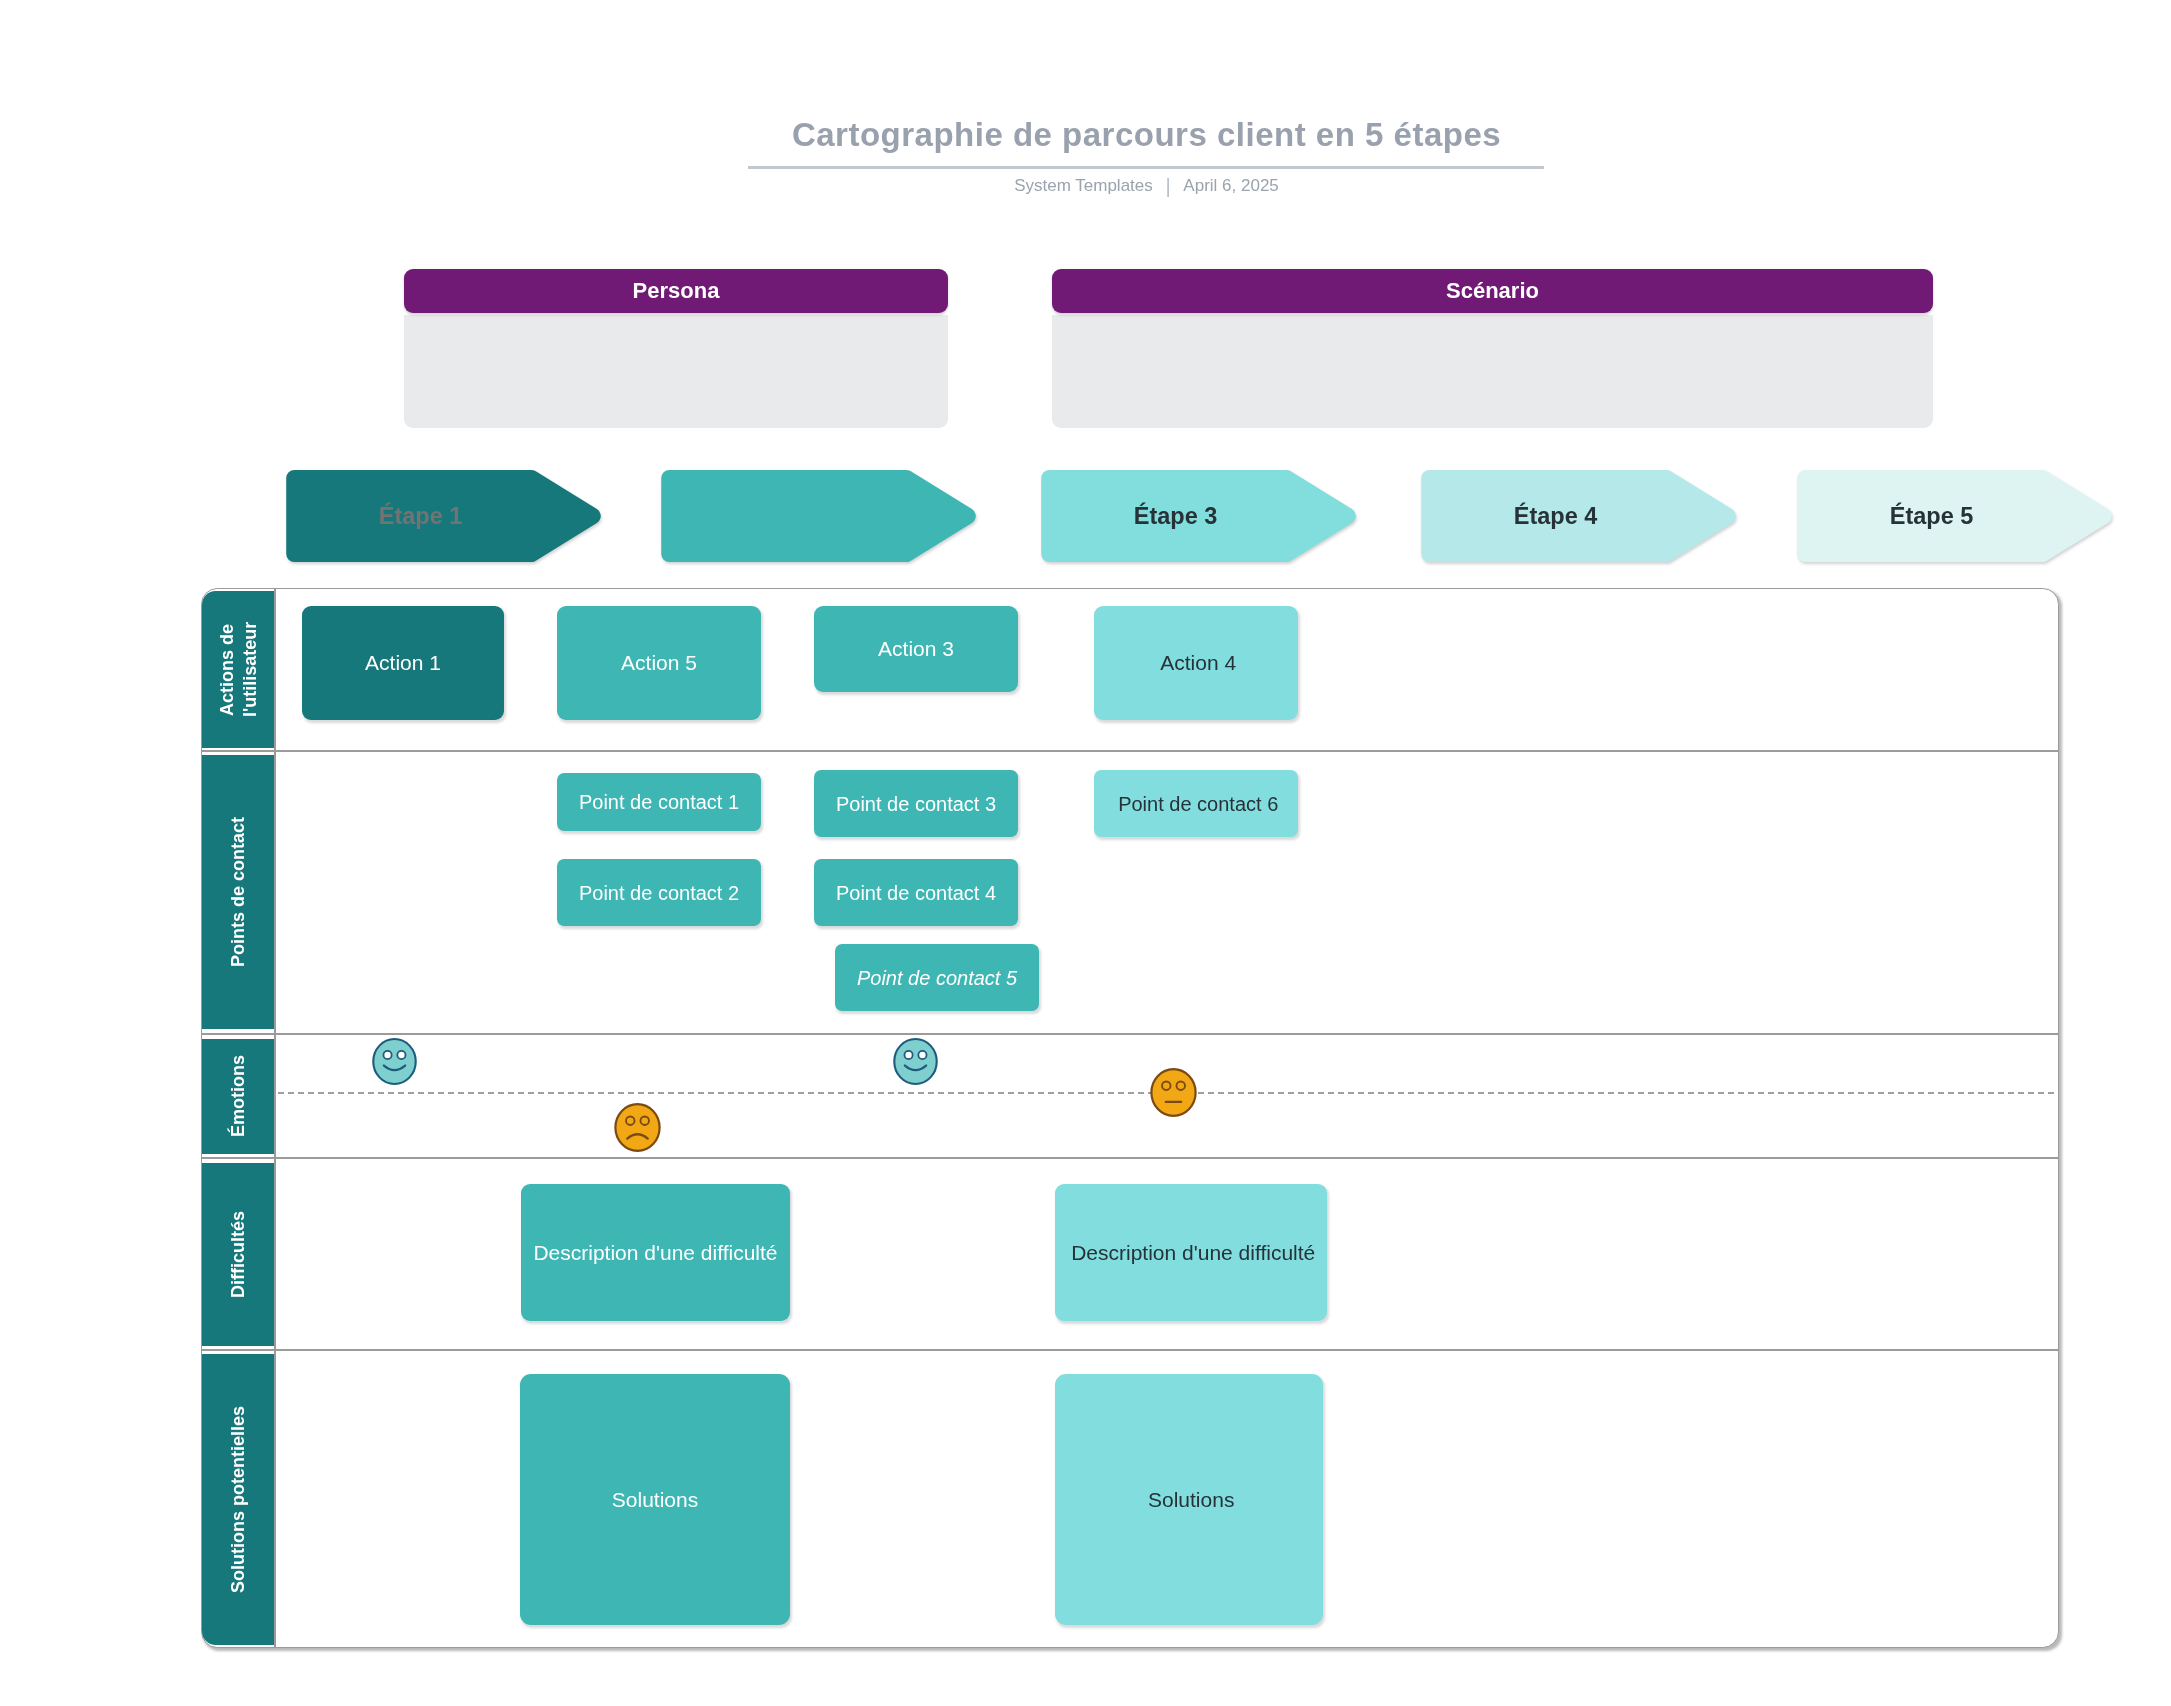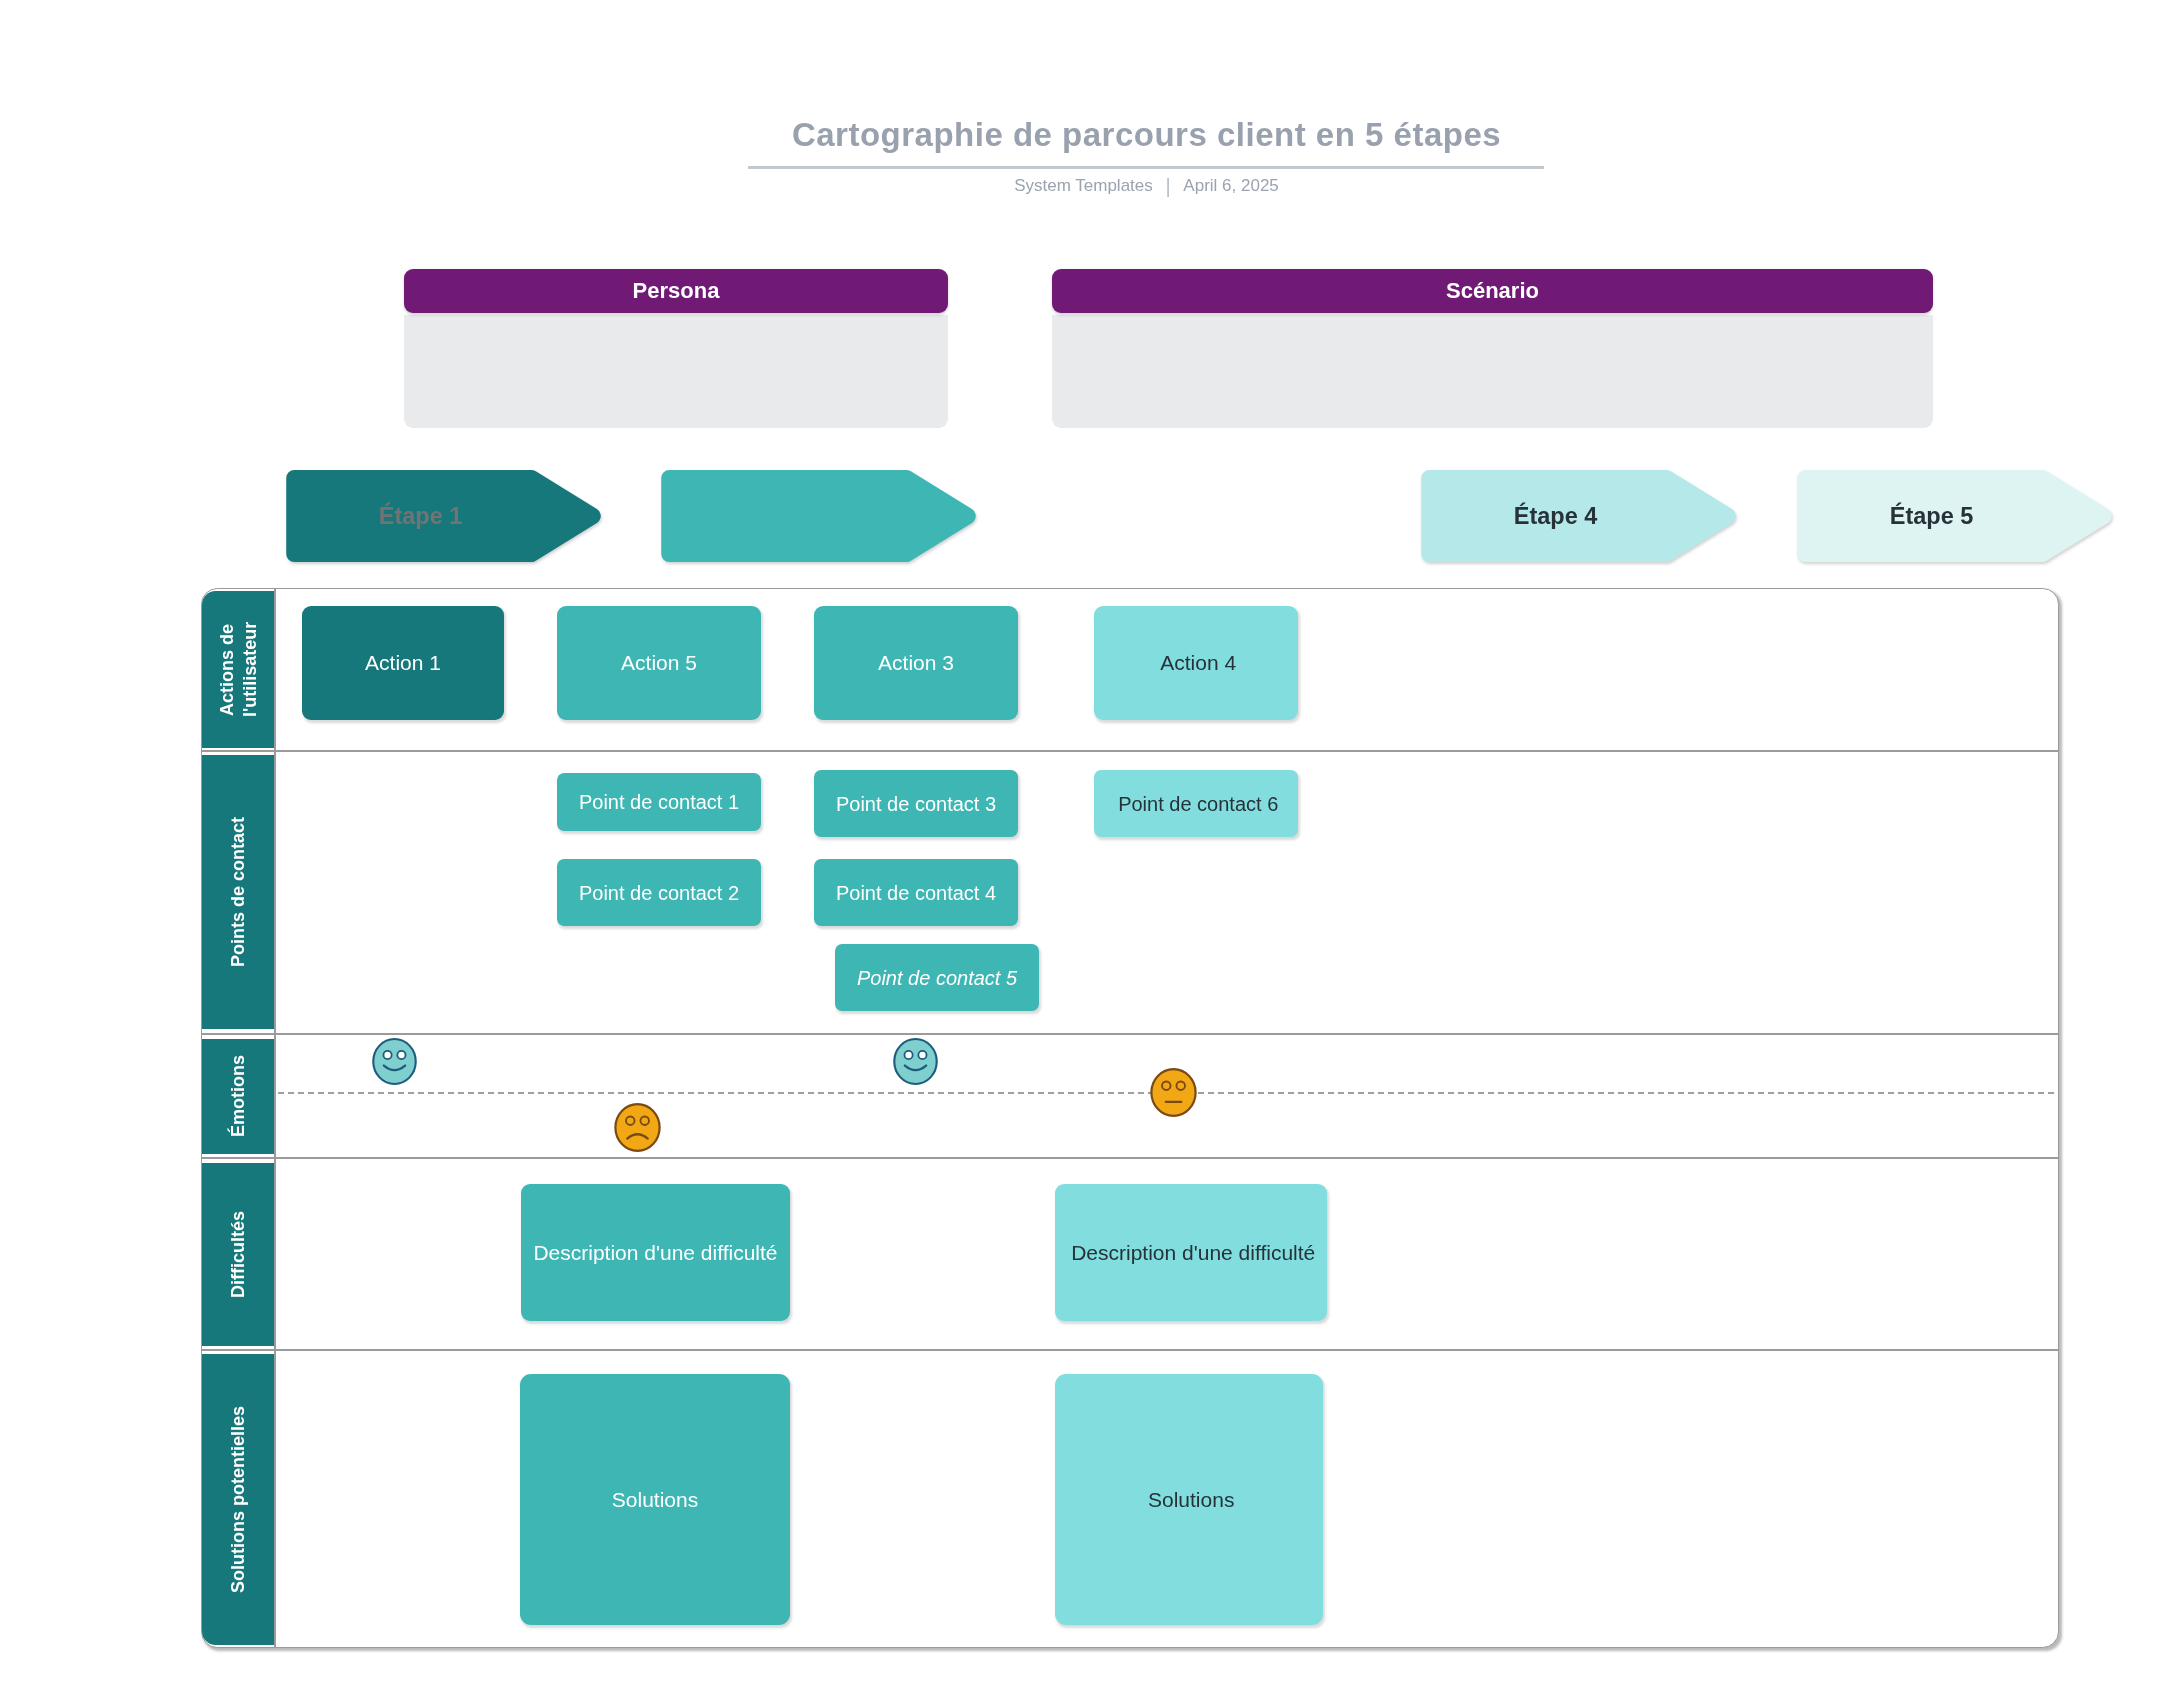--- a/index.html
+++ b/index.html
@@ -75,21 +75,21 @@
     display:flex; align-items:center; justify-content:center; text-align:center;
     font-size:21px; color:#ffffff; line-height:1.3; padding:3.6px;
     box-sizing:border-box; box-shadow:1.8px 2.7px 2.7px rgba(0,0,0,.15);
   }
   .teal-dark{ background:#17787c; color:#ffffff;}
   .teal-mid { background:#3db6b4; color:#ffffff;}
   .teal-lt  { background:#82dede; color:#263238;padding-left:8px;}
   
   .act1{ left:100px; top:17px; width:202px; height:114px;}
   .act2{ left:355px; top:17px; width:204px; height:114px;}
-  .act3{ left:612px; top:17px; width:204px; height:114px;}
+  .act3{ left:612px; top:17px; width:204px; height:86px;}
   .act4{ left:892px; top:17px; width:204px; height:114px;}
   
   .tp{ font-size:20px; border-radius:7.2px;}
   .tp1{ left:355px; top:184px; width:204px; height:58px;}
   .tp2{ left:355px; top:270px; width:204px; height:67px;}
   .tp3{ left:612px; top:181px; width:204px; height:67px;}
   .tp4{ left:612px; top:270px; width:204px; height:67px;}
   .tp5{ left:633px; top:355px; width:204px; height:67px;font-style:italic;}
   .tp6{ left:892px; top:181px; width:204px; height:67px;}
   
@@ -140,20 +140,26 @@
     <svg viewBox="0 0 350 104">
         <polygon points="10,10 272,10 340,52 272,94 10,94"></polygon>
       </svg>
     <div class="stage-label">Étape 1</div>
   </div>
   <div class="stage s2">
     <svg viewBox="0 0 350 104">
         <polygon points="10,10 272,10 340,52 272,94 10,94"></polygon>
       </svg>
   </div>
+  <div class="stage s3">
+    <svg viewBox="0 0 350 104">
+        <polygon points="10,10 272,10 340,52 272,94 10,94"></polygon>
+      </svg>
+    <div class="stage-label">Étape 3</div>
+  </div>
   <div class="stage s4">
     <svg viewBox="0 0 350 104">
         <polygon points="10,10 272,10 340,52 272,94 10,94"></polygon>
       </svg>
     <div class="stage-label">Étape 4</div>
   </div>
   <div class="stage s5">
     <svg viewBox="0 0 350 104">
         <polygon points="10,10 272,10 340,52 272,94 10,94"></polygon>
       </svg>

